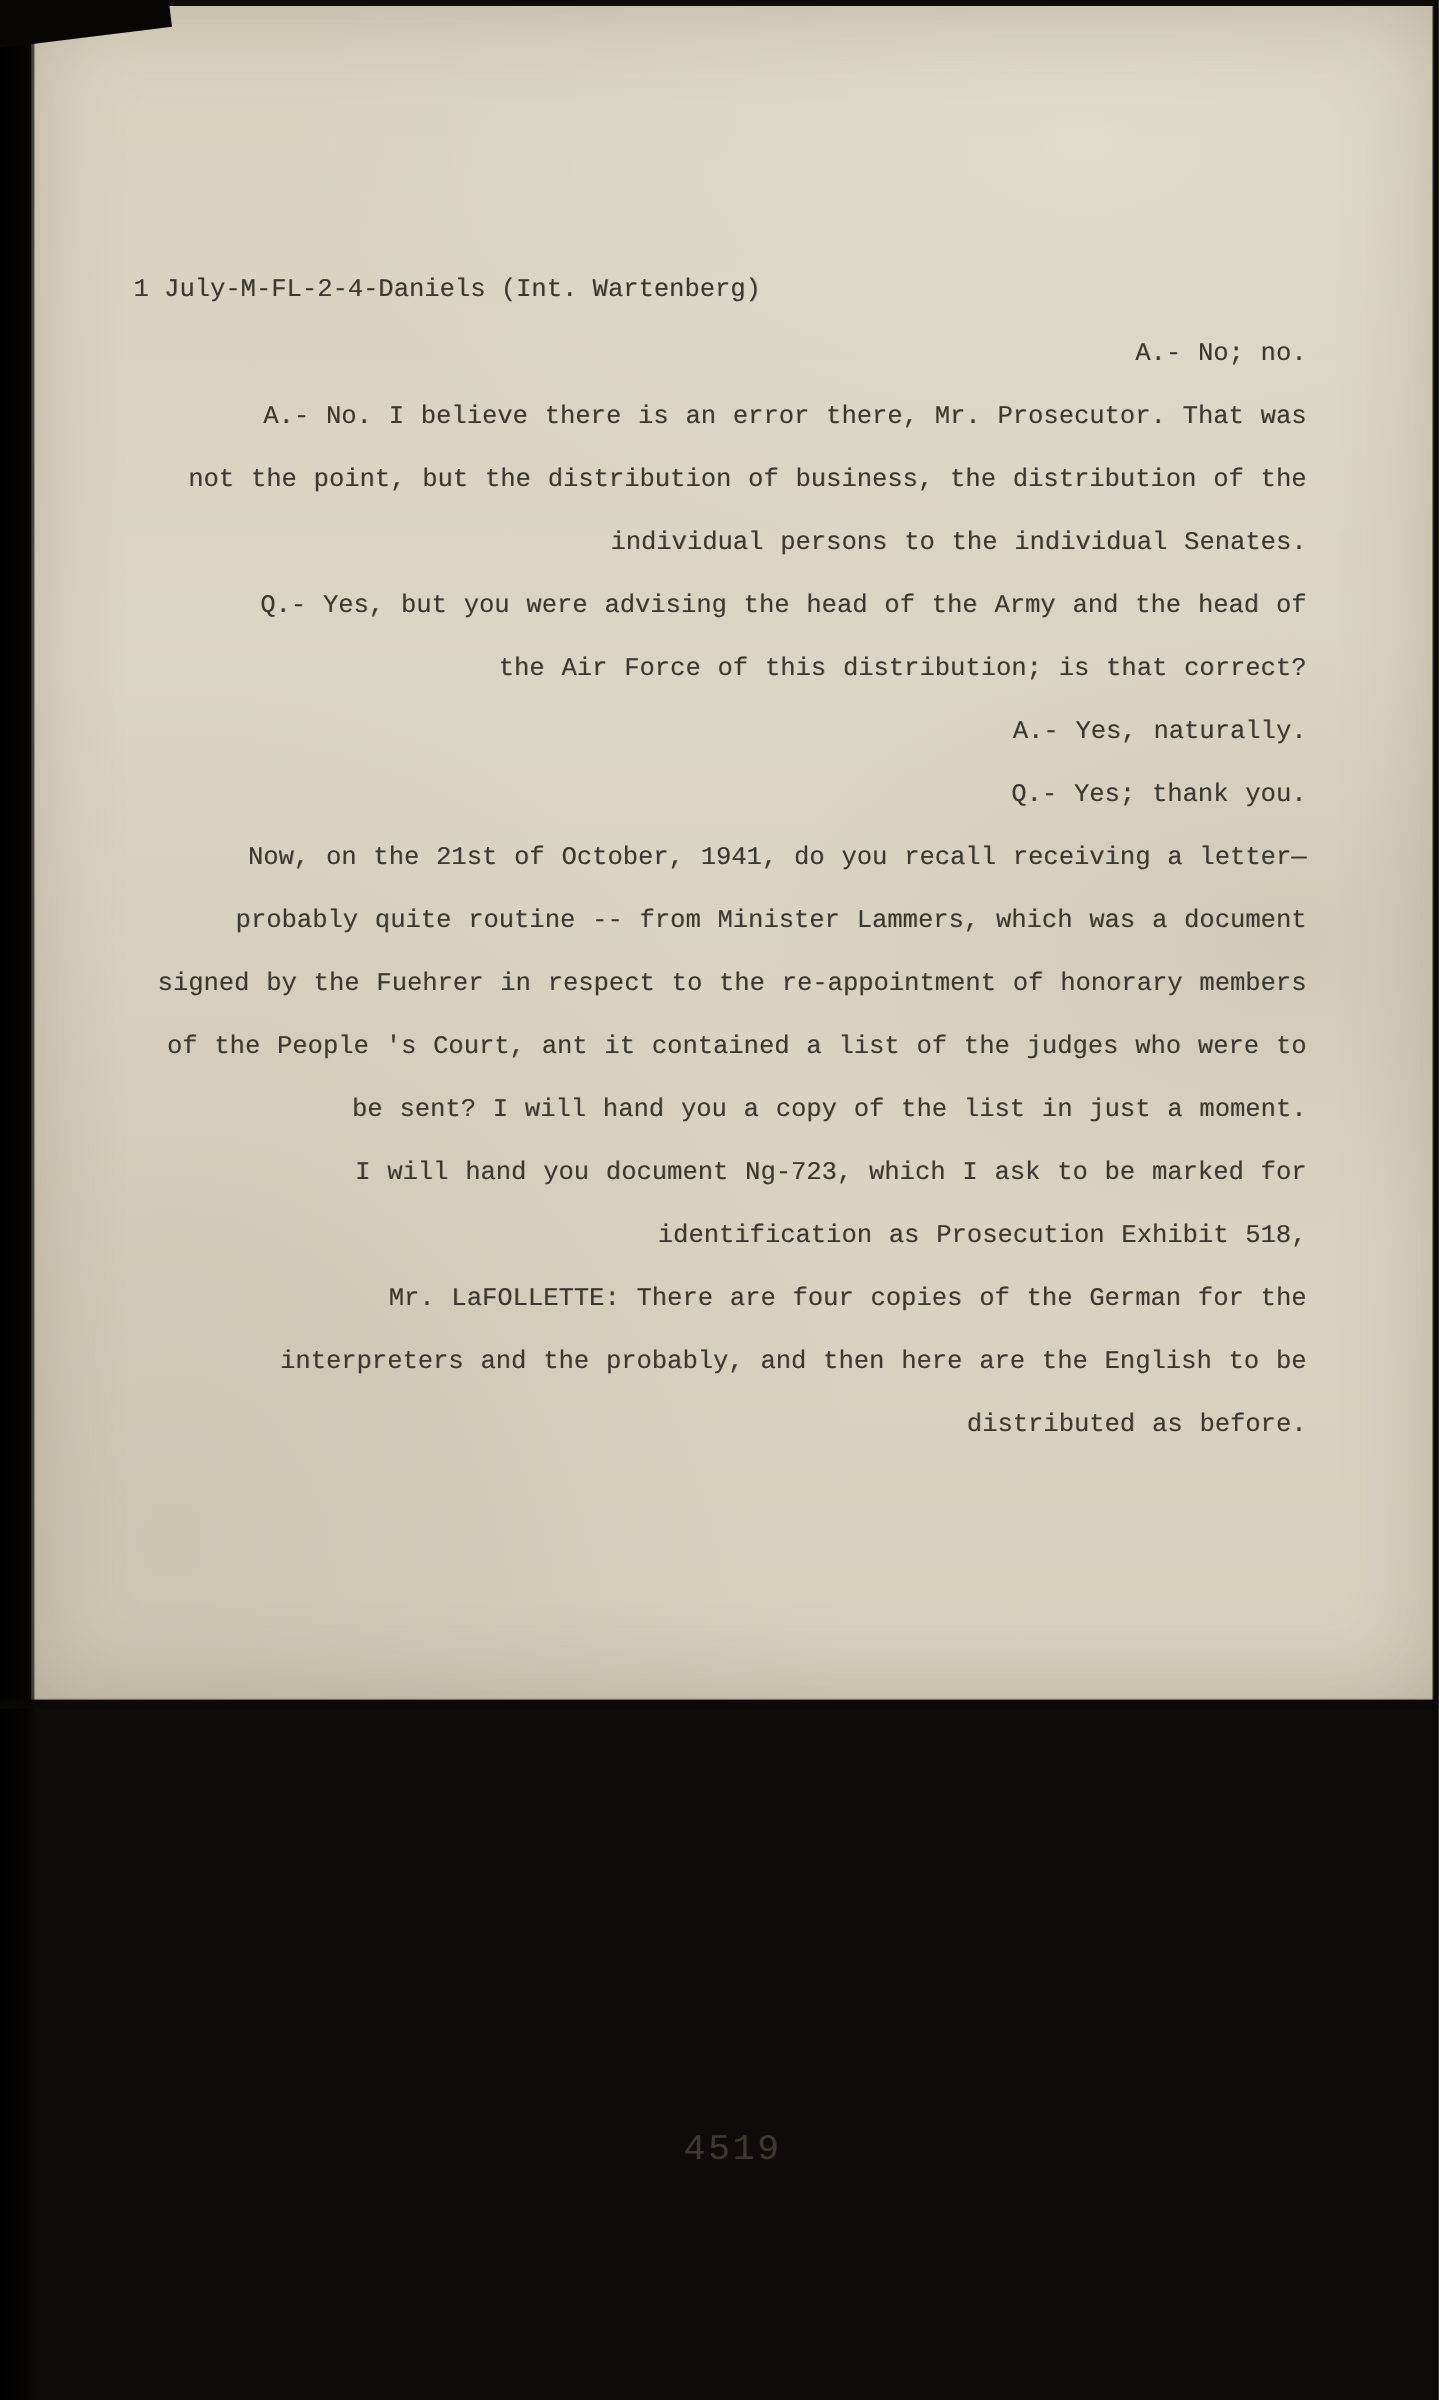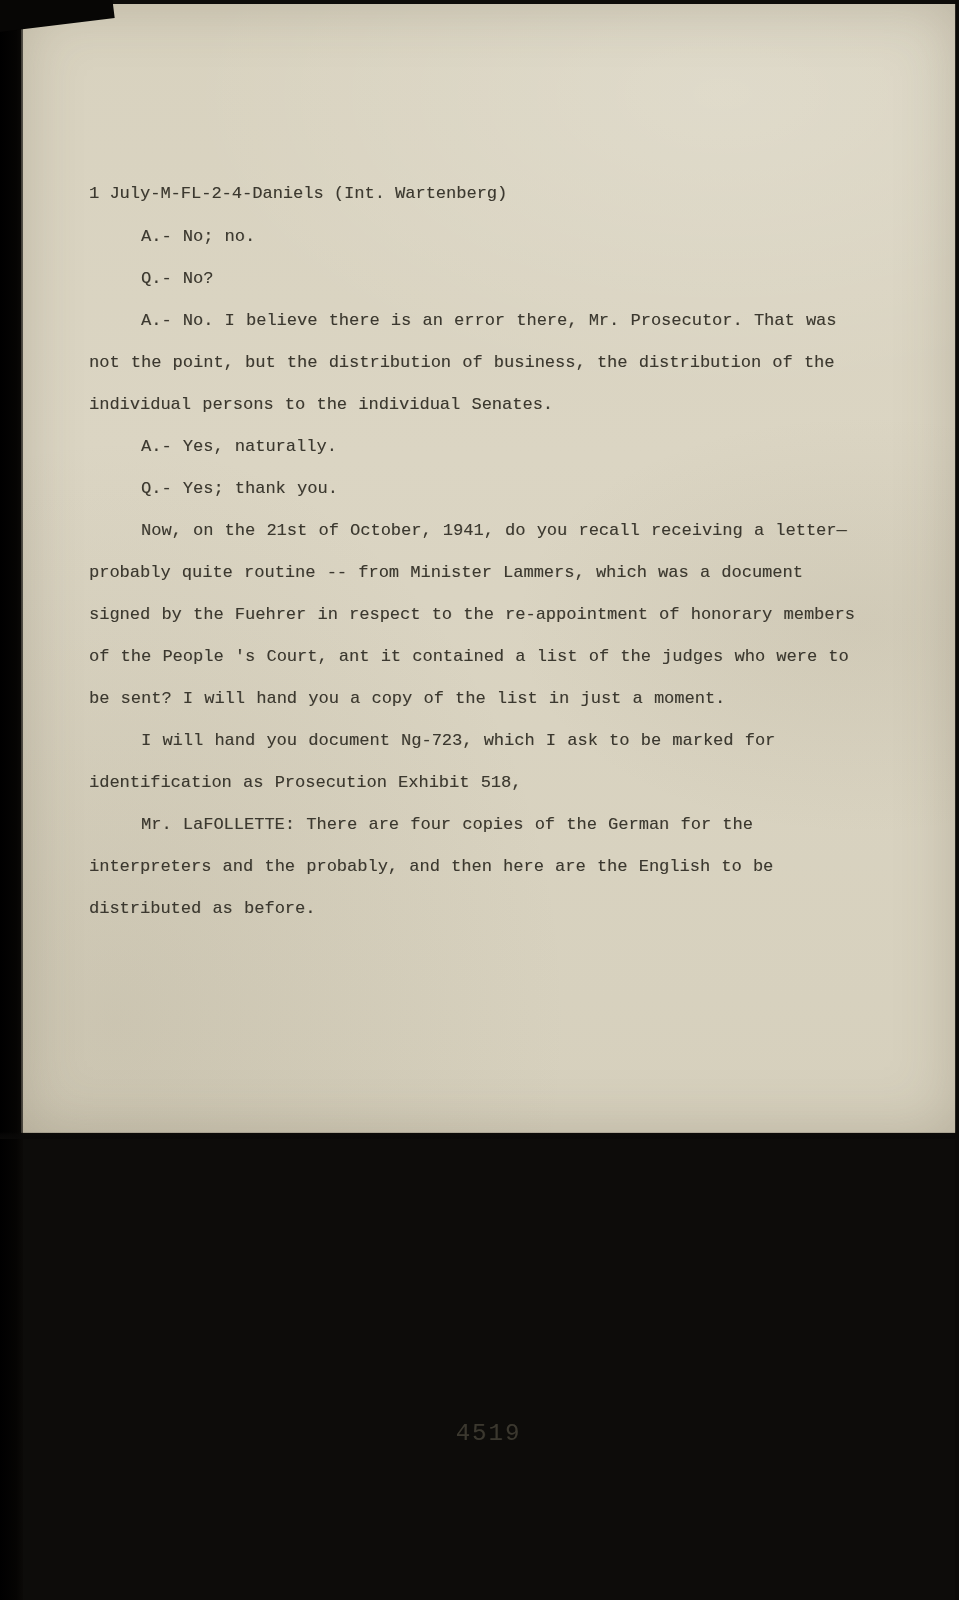--- a/index.html
+++ b/index.html
@@ -82,20 +82,21 @@
   }
   .header p { margin: 0; }
 
   .bodytext {
     position: absolute;
     left: 68px;
     top: 212px;
     width: 782px;
     font-size: 17px;
     line-height: 42px;
+    text-align: right;
   }
   .para {
     margin: 0;
     text-indent: 52px;
     word-spacing: 1px;
   }
 
   .pagenum {
     position: absolute;
     left: 0;
@@ -114,22 +115,22 @@
 
 <div class="scan">
   <div class="paper">
 
     <div class="header">
       <p>1 July-M-FL-2-4-Daniels (Int. Wartenberg)</p>
     </div>
 
     <div class="bodytext">
       <p class="para">A.- No; no.</p>
-      <p class="para">Q.- No?</p>
       <p class="para">A.- No. I believe there is an error there, Mr. Prosecutor. That was not the point, but the distribution of business, the distribution of the individual persons to the individual Senates.</p>
+      <p class="para">Q.- Yes, but you were advising the head of the Army and the head of the Air Force of this distribution; is that correct?</p>
       <p class="para">A.- Yes, naturally.</p>
       <p class="para">Q.- Yes; thank you.</p>
       <p class="para">Now, on the 21st of October, 1941, do you recall receiving a letter— probably quite routine -- from Minister Lammers, which was a document signed by the Fuehrer in respect to the re-appointment of honorary members of the People 's Court, ant it contained a  list of the judges who were to be sent? I will hand you a copy of the list in just a moment.</p>
       <p class="para">I will hand you document Ng-723, which I ask to be marked for identification as Prosecution Exhibit 518,</p>
       <p class="para">Mr. LaFOLLETTE: There are four copies of the German for the interpreters and the probably, and then here are the English to be distributed as before.</p>
     </div>
 
     <div class="pagenum">4519</div>
   </div>
 

